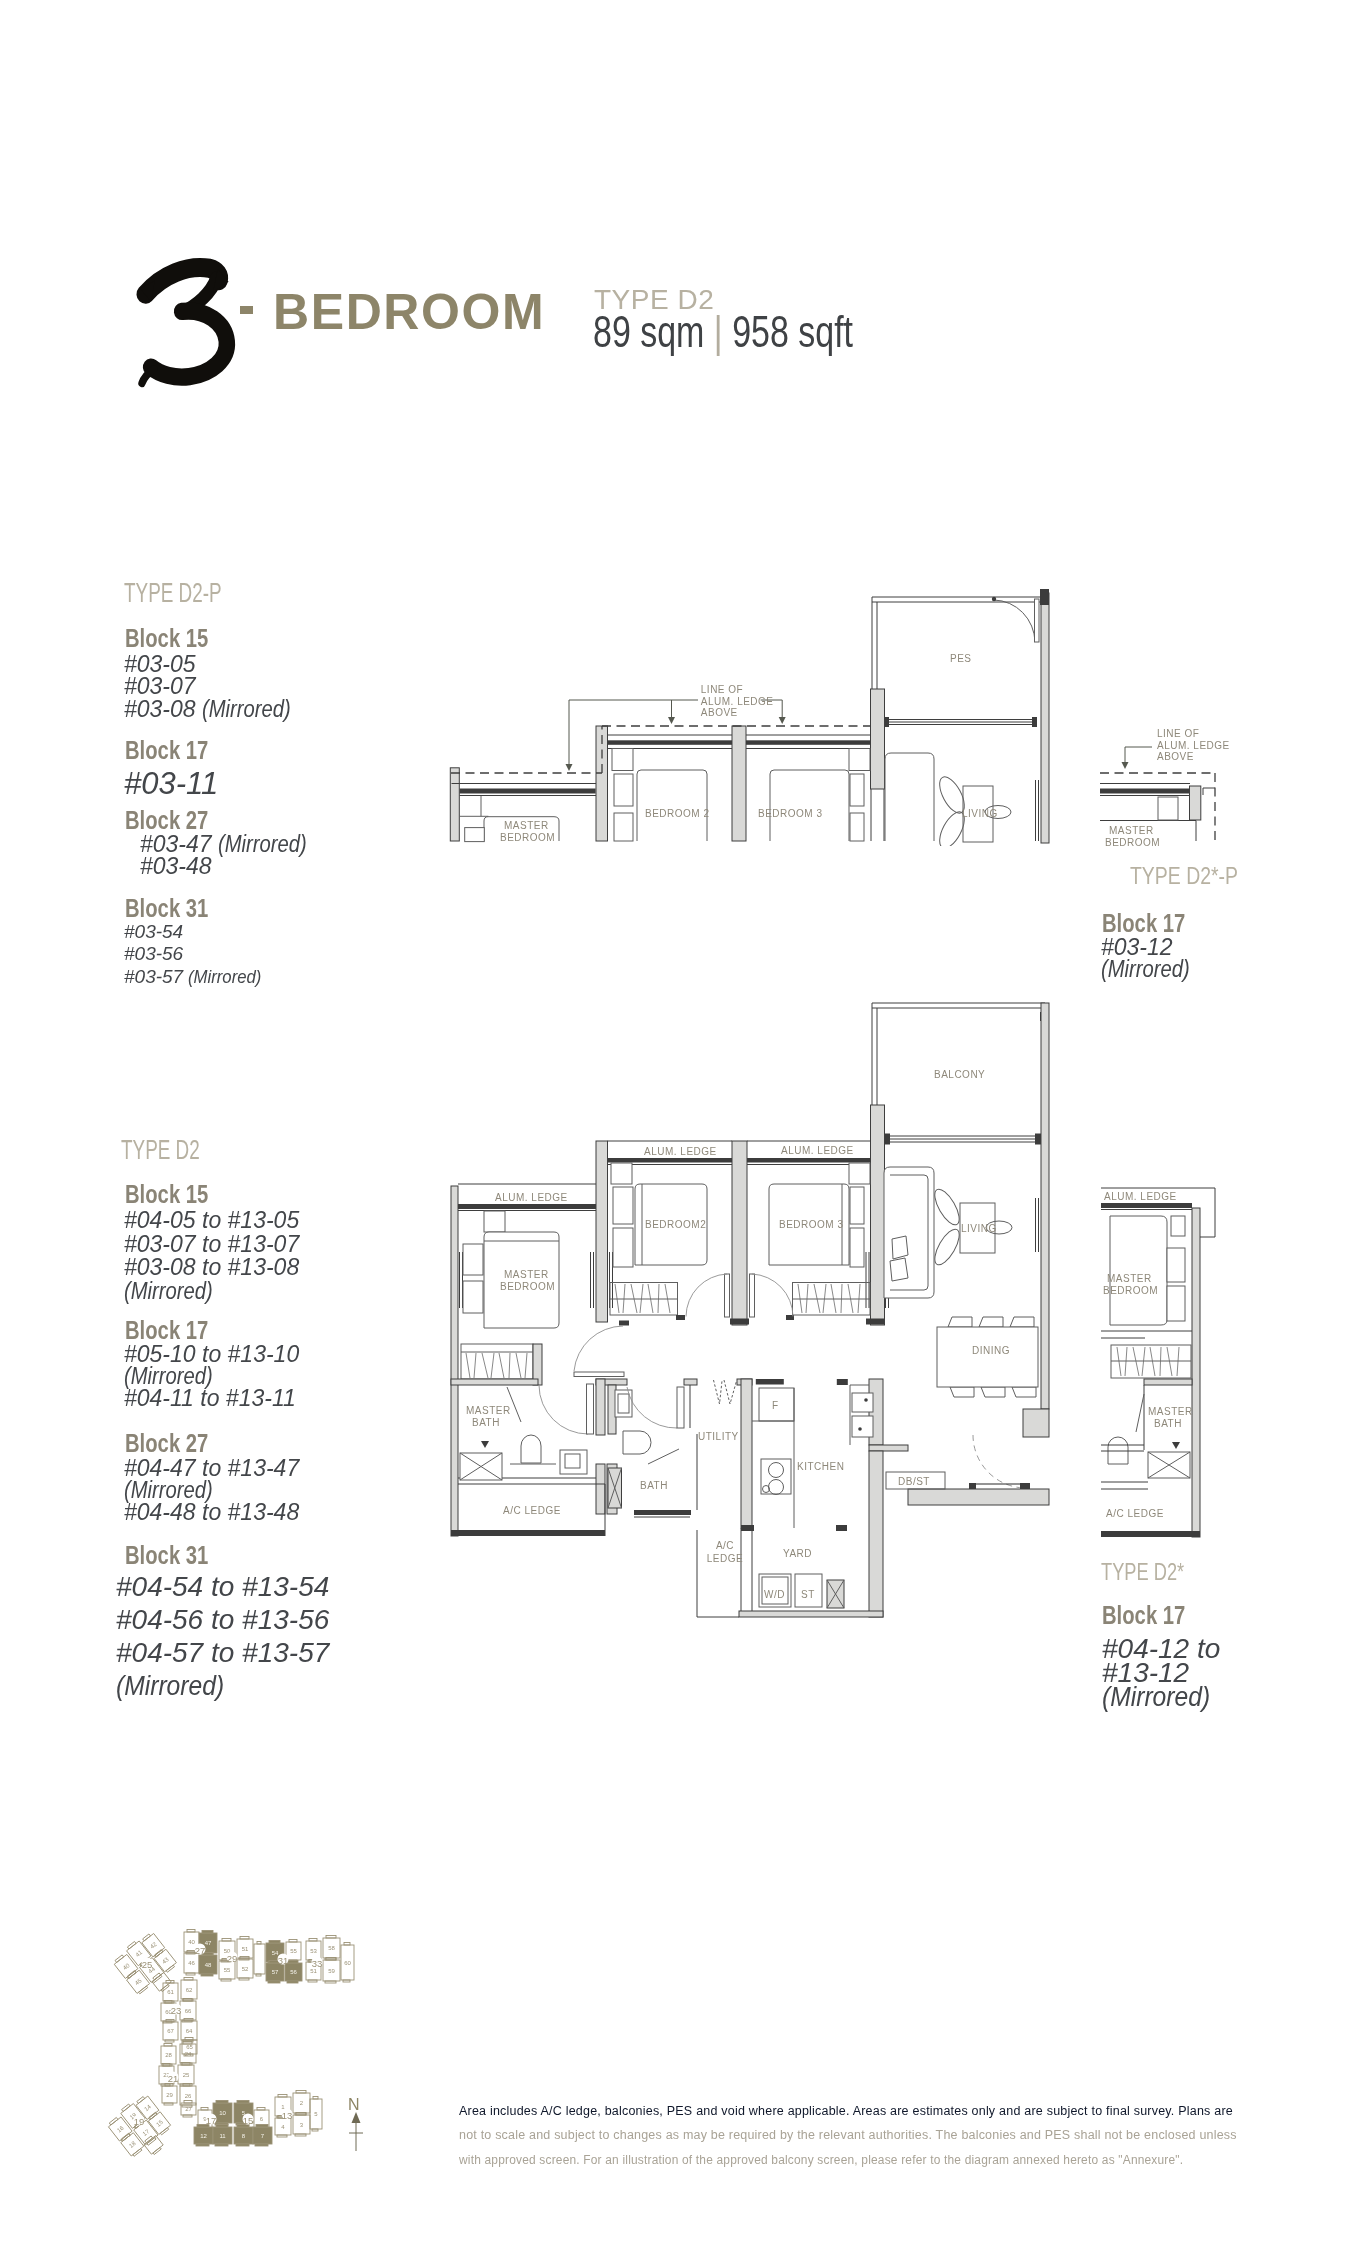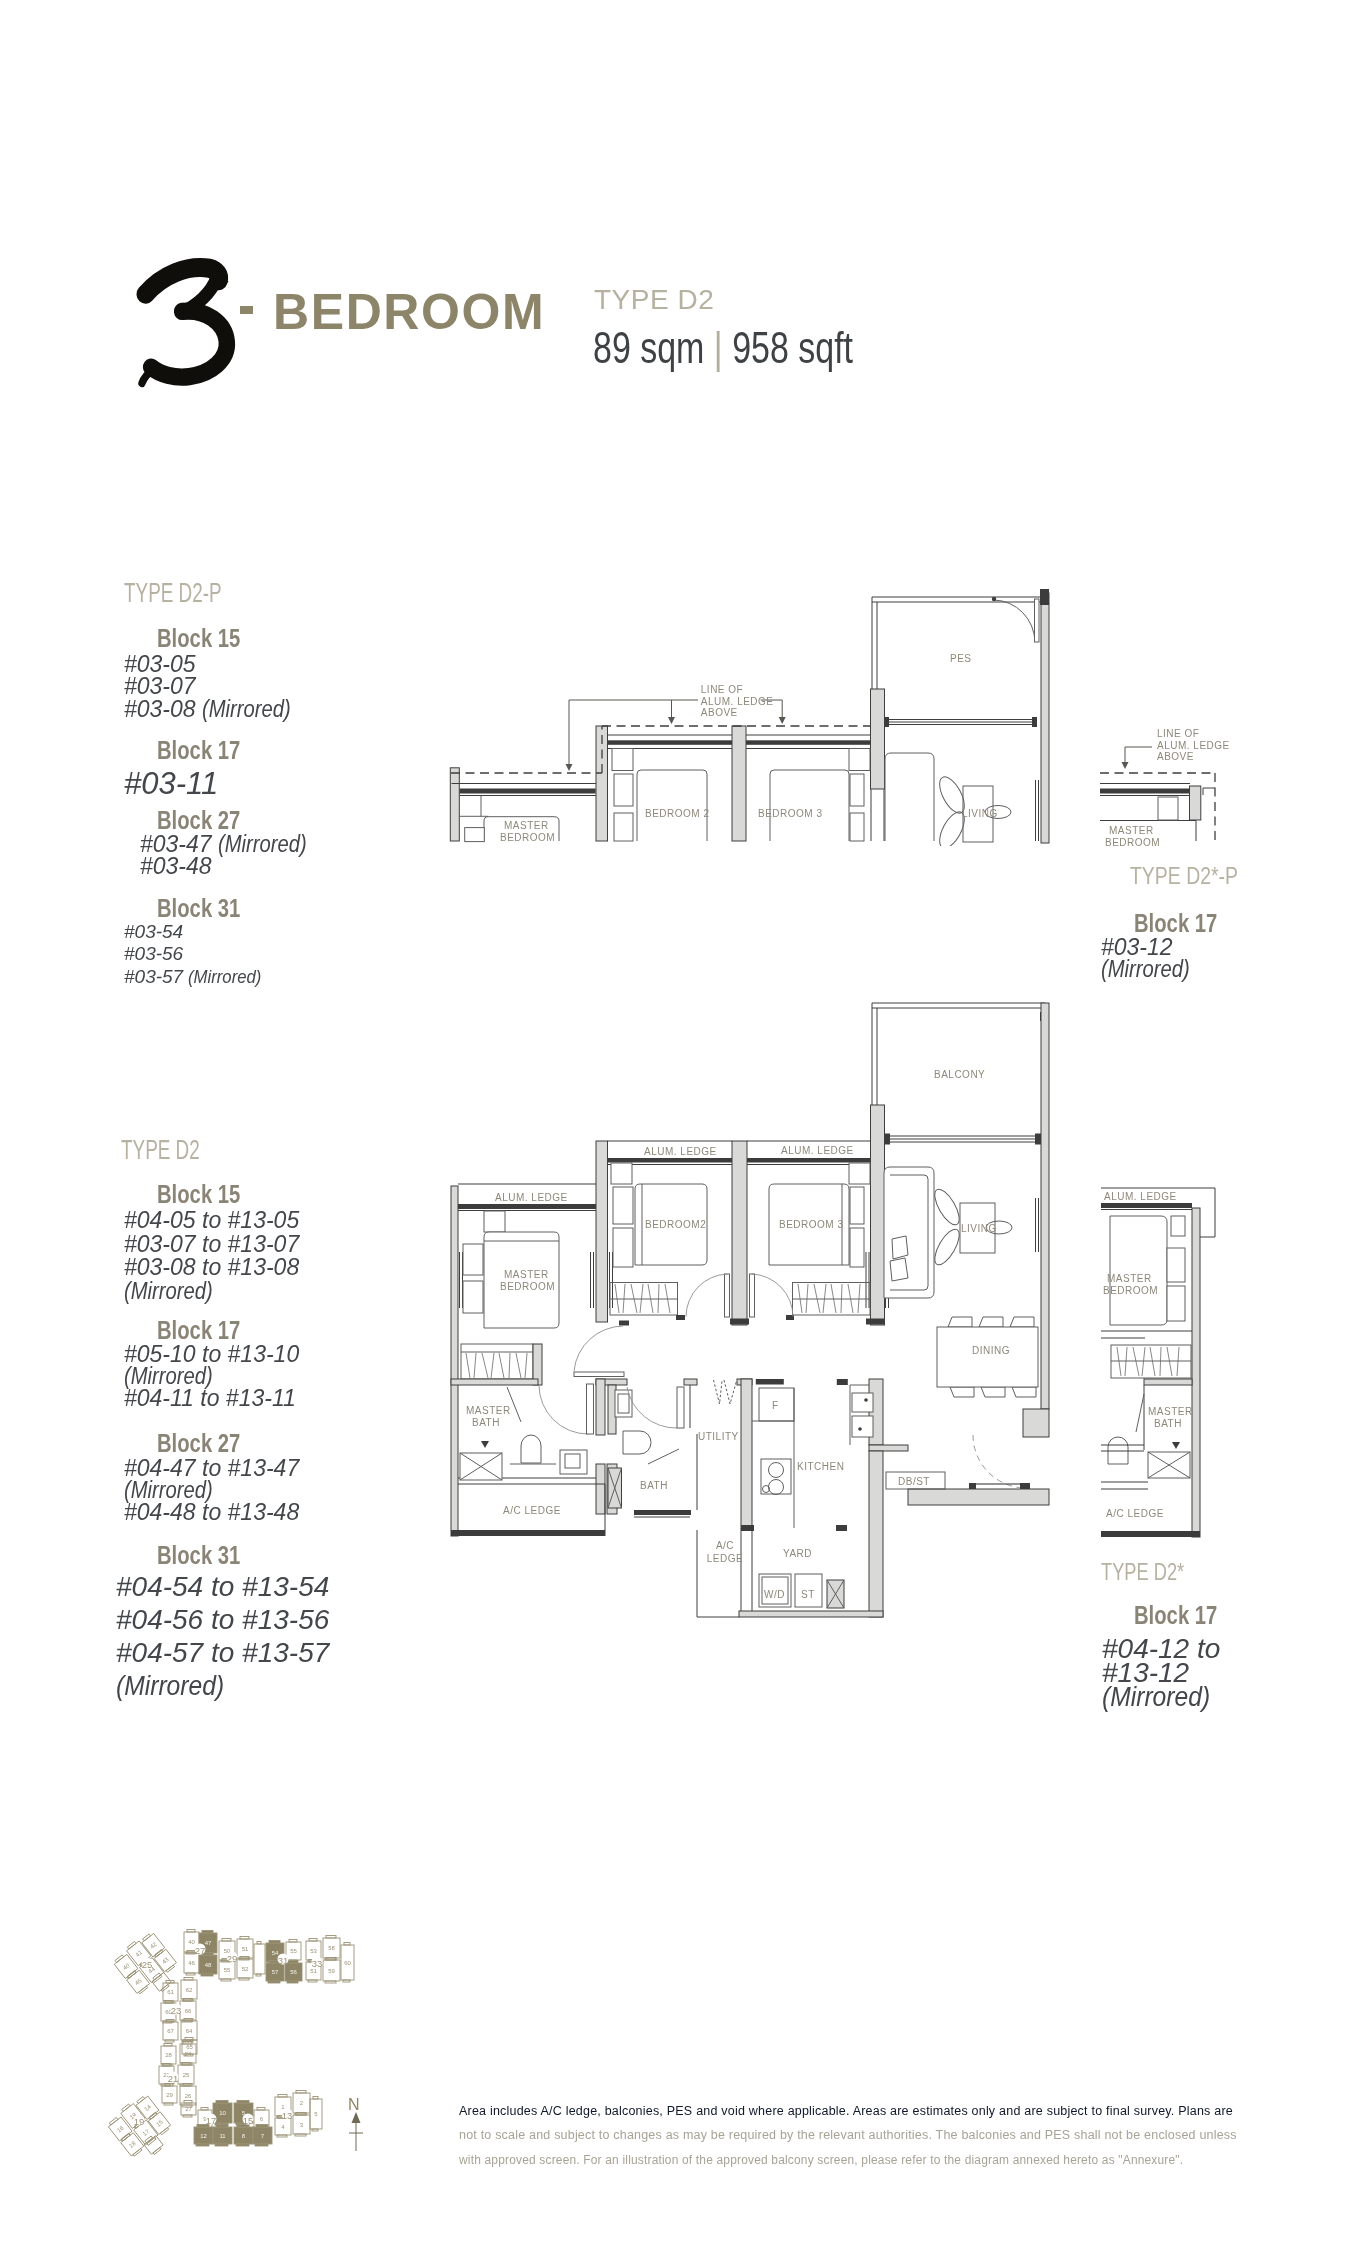--- a/index.html
+++ b/index.html
@@ -1,40 +1,40 @@
 <!DOCTYPE html>
 <html><head>
 <meta charset="utf-8">
 <style>
   html,body{margin:0;padding:0;}
   body{width:1358px;height:2245px;position:relative;background:#ffffff;
        font-family:"Liberation Sans",sans-serif;overflow:hidden;}
   .abs{position:absolute;white-space:nowrap;}
   .lt{color:#b7b1a1;}          
-  .blk{color:#8a8476;font-weight:bold;margin-left:32px;}  
+  .blk{color:#8a8476;font-weight:bold;}  
   .dk{color:#43464a;font-style:italic;}          
   .sqz{transform-origin:0 0;display:inline-block;}
 </style>
 </head>
 <body>
 
 <svg class="abs" style="left:131px;top:252px" width="114" height="139" viewBox="0 0 125 145" preserveAspectRatio="none">
   <g stroke="#100e0b" fill="none" stroke-linecap="round">
     <path d="M16,44 C34,24 62,13 86,17 C94,19 98,24 96,30" stroke-width="20"></path>
     <path d="M94,27 C88,43 72,56 56,63" stroke-width="14"></path>
     <path d="M56,62 C82,59 103,74 105,93 C107,112 88,127 64,130 C48,132 32,128 22,120" stroke-width="18"></path>
     <path d="M25,122 C19,126 14,131 12,137" stroke-width="8"></path>
   </g>
   <path d="M95,18 L107,31 L90,42 Z" fill="#100e0b"></path>
   <path d="M10,38 L26,30 L22,52 Z" fill="#100e0b"></path>
 </svg>
 <div class="abs" style="left:240px;top:306px;width:13px;height:8px;background:#8d8569"></div>
 <div class="abs" style="left:273px;top:283px;font-size:50px;font-weight:bold;color:#8d8569;letter-spacing:1.6px">BEDROOM</div>
 <div class="abs" style="left:594px;top:284px;font-size:28px;color:#b7b1a1;letter-spacing:0.5px">TYPE D2</div>
-<div class="abs" style="left:593px;top:322px;font-size:45px;color:#3f4245"><span class="sqz" style="transform:scale(0.755,1)">89 sqm <span style="color:#b3ad9e">|</span> 958 sqft</span></div>
+<div class="abs" style="left:593px;top:306px;font-size:45px;color:#3f4245"><span class="sqz" style="transform:scale(0.755,1)">89 sqm <span style="color:#b3ad9e">|</span> 958 sqft</span></div>
 
 <div class="abs lt" style="left:124px;top:578px;font-size:27px"><span class="sqz" style="transform:scale(0.70,1)">TYPE D2-P</span></div>
 
 <div class="abs blk" style="left:125px;top:624px;font-size:25px"><span class="sqz" style="transform:scale(0.81,1)">Block 15</span></div>
 <div class="abs dk" style="left:124px;top:653px;font-size:23px;line-height:22.4px">#03-05<br>#03-07<br>#03-08&nbsp;<span class="sqz" style="transform:scale(0.88,1)">(Mirrored)</span></div>
 
 <div class="abs blk" style="left:125px;top:736px;font-size:25px"><span class="sqz" style="transform:scale(0.81,1)">Block 17</span></div>
 <div class="abs dk" style="left:124px;top:766px;font-size:31px">#03-11</div>
 
 <div class="abs blk" style="left:125px;top:806px;font-size:25px"><span class="sqz" style="transform:scale(0.81,1)">Block 27</span></div>

